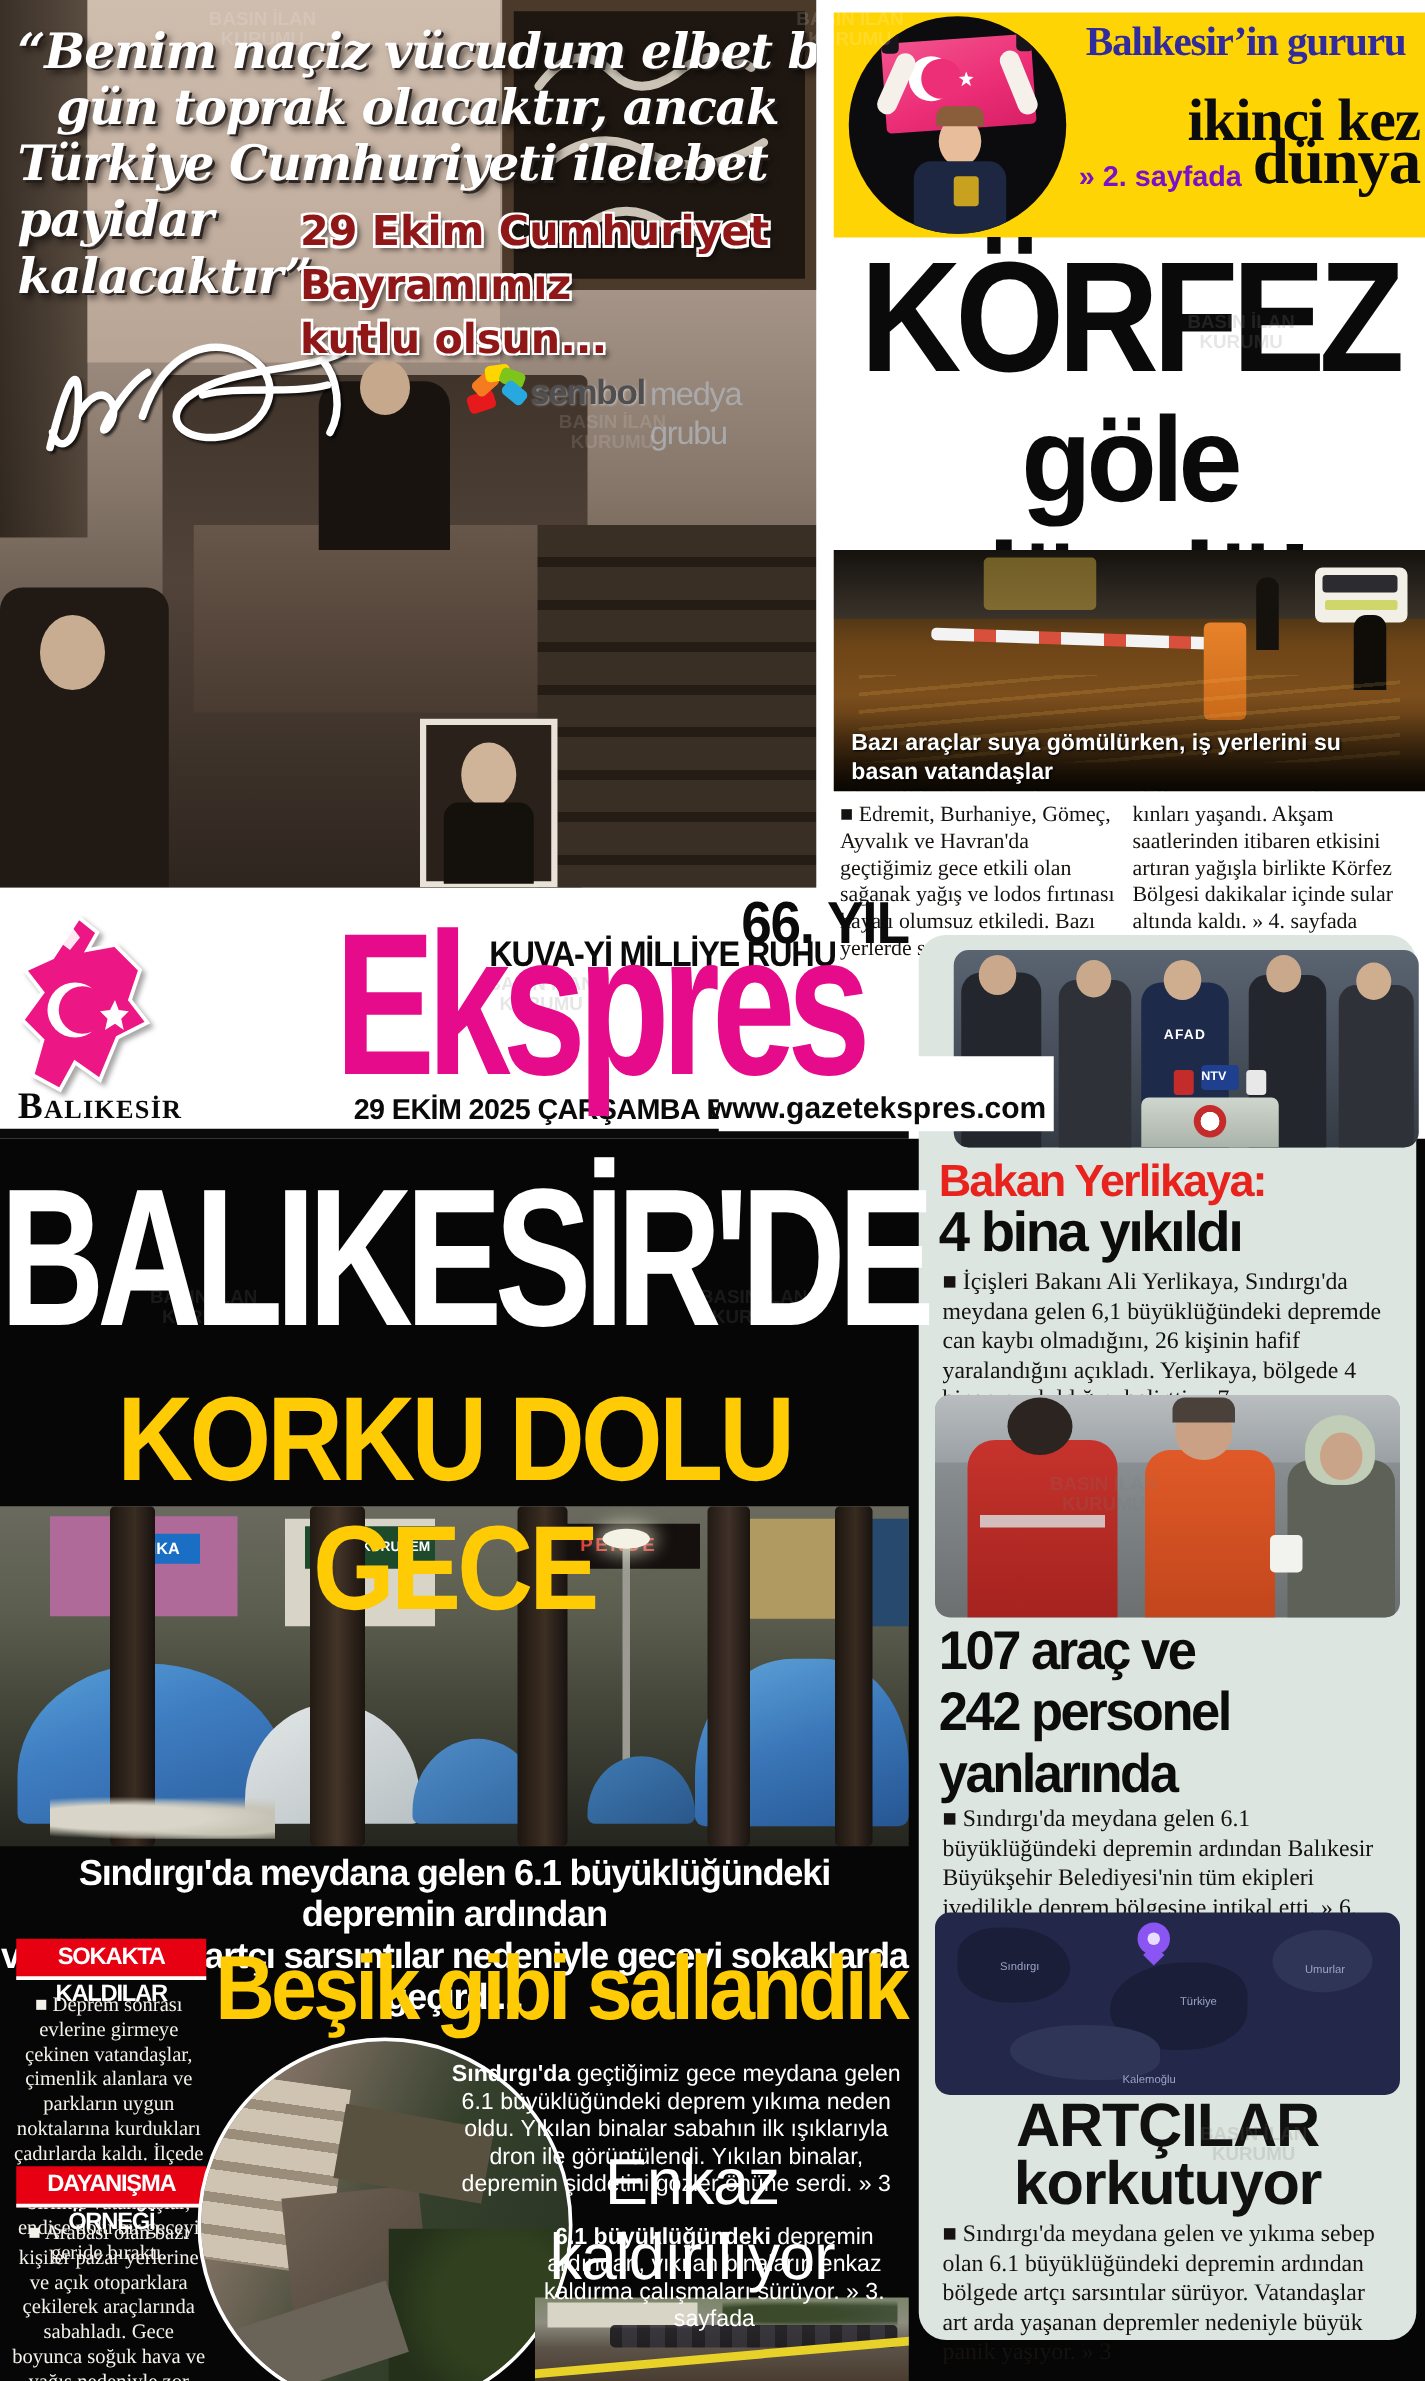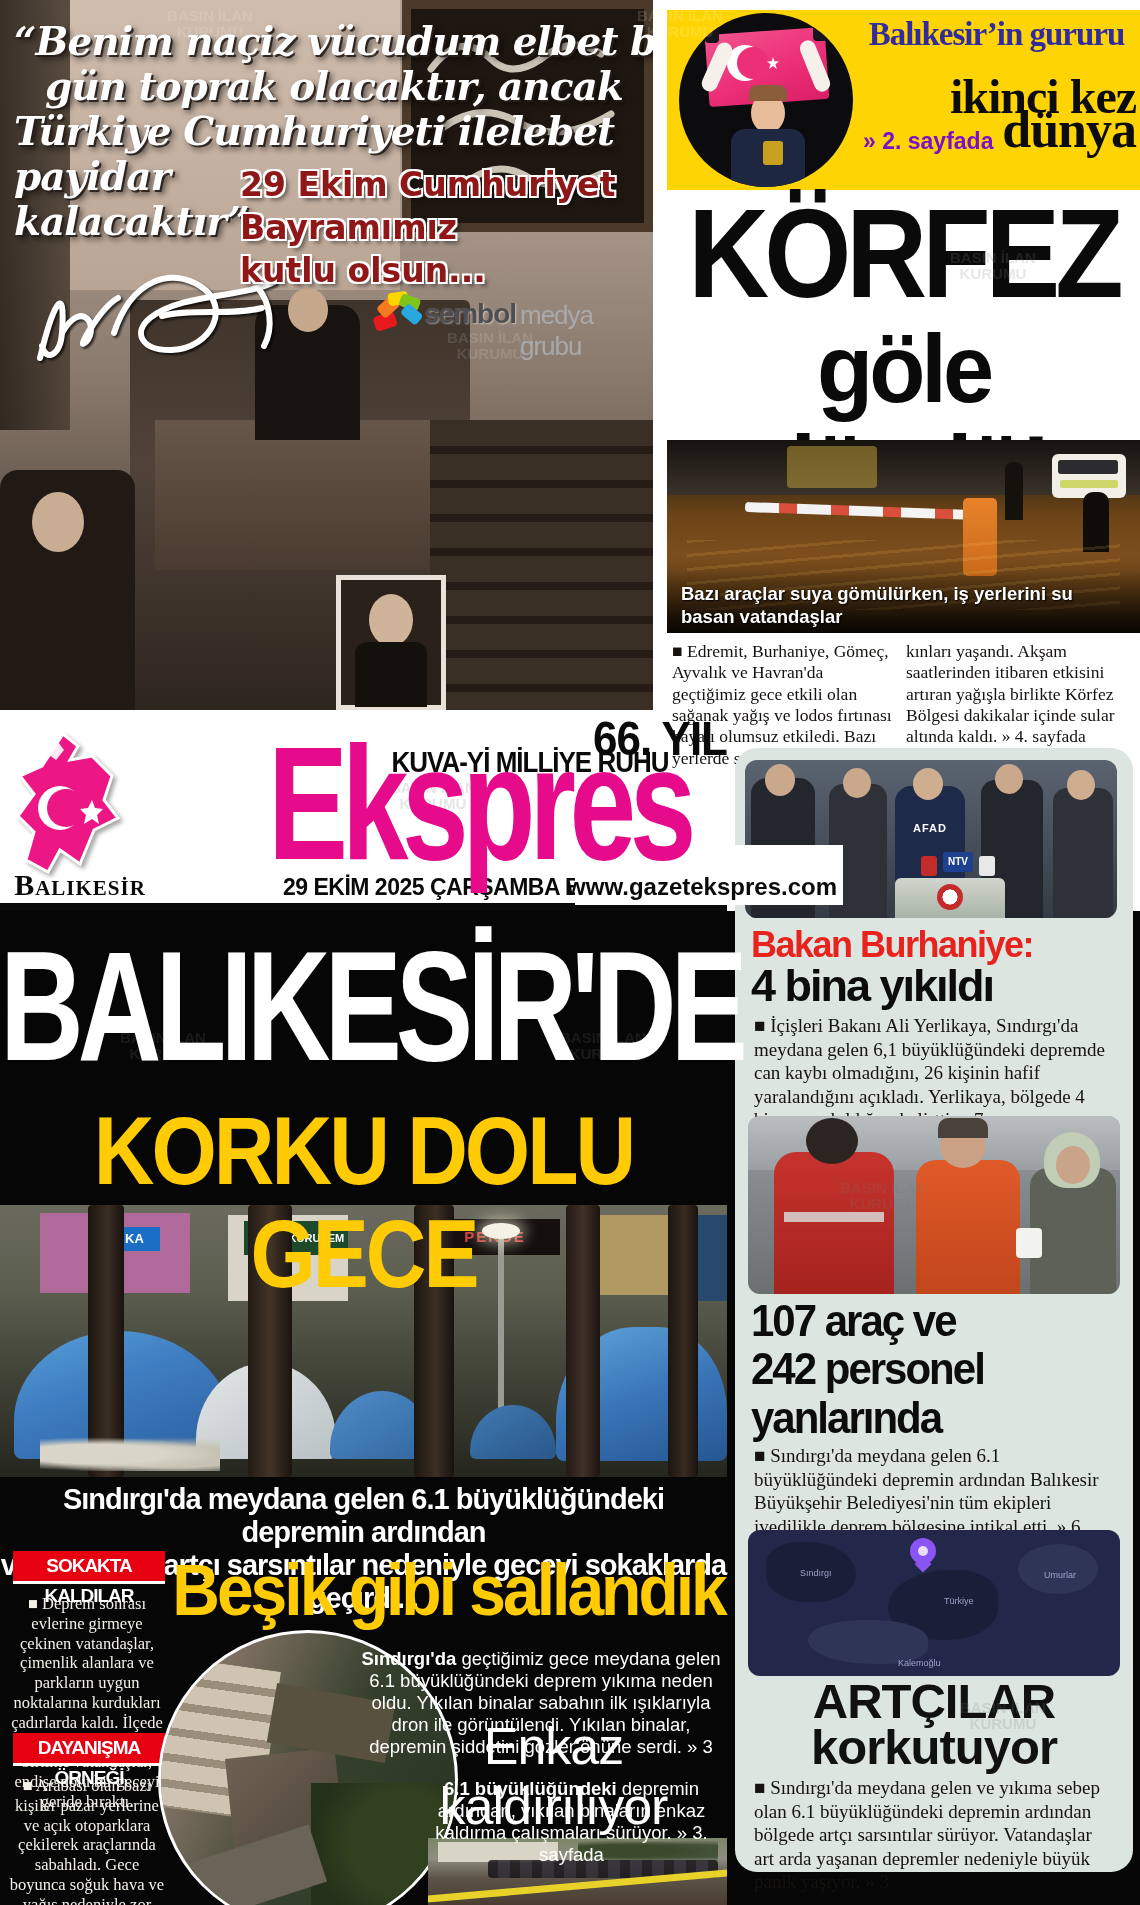--- a/index.html
+++ b/index.html
@@ -223,40 +223,40 @@
 
   <div class="abs photo" style="left:428px;top:1838px;width:299px;height:67px;background:linear-gradient(180deg,#7b8669 0%,#8d8d80 30%,#5c5348 60%,#4a3c30 100%);z-index:3;">
     <div class="abs" style="left:10px;top:4px;width:120px;height:20px;background:#d8d4c6;"></div>
     <div class="abs" style="left:150px;top:2px;width:140px;height:22px;background:radial-gradient(ellipse at 30% 50%,#3c4a2c 0 40%,rgba(0,0,0,0) 70%),radial-gradient(ellipse at 80% 50%,#44523a 0 40%,rgba(0,0,0,0) 70%);"></div>
     <div class="abs" style="left:60px;top:22px;width:230px;height:18px;background:repeating-linear-gradient(90deg,#17151a 0 10px,#2c2a33 10px 22px);border-radius:4px;opacity:.85;"></div>
     <div class="abs" style="left:-10px;top:44px;width:330px;height:7px;background:#e8d22a;transform:rotate(-5deg);"></div>
   </div>
 
   <div class="abs" style="left:735px;top:748px;width:398px;height:1124px;background:#dce5e0;border-radius:22px;">
 
-    <div class="abs photo" style="left:10px;top:12px;width:372px;height:158px;border-radius:12px;
+    <div class="abs photo" style="left:28px;top:12px;width:372px;height:158px;border-radius:12px;
                 background:linear-gradient(180deg,#5a6470 0%,#49525e 45%,#353b44 100%);">
       <div class="abs" style="left:6px;top:18px;width:64px;height:140px;background:#23262c;border-radius:16px 16px 0 0;"></div>
       <div class="abs" style="left:20px;top:4px;width:30px;height:32px;background:#c9a88c;border-radius:50%;"></div>
       <div class="abs" style="left:84px;top:24px;width:58px;height:134px;background:#2e3138;border-radius:14px 14px 0 0;"></div>
       <div class="abs" style="left:98px;top:8px;width:28px;height:30px;background:#c9a88c;border-radius:50%;"></div>
       <div class="abs" style="left:150px;top:26px;width:70px;height:132px;background:#1d2a4a;border-radius:16px 16px 0 0;"></div>
       <div class="abs" style="left:168px;top:8px;width:30px;height:32px;background:#cfae90;border-radius:50%;"></div>
       <div class="abs" style="left:162px;top:62px;width:46px;text-align:center;color:#fff;font-size:11px;font-weight:800;letter-spacing:1px;">AFAD</div>
       <div class="abs" style="left:236px;top:20px;width:62px;height:138px;background:#23262c;border-radius:14px 14px 0 0;"></div>
       <div class="abs" style="left:250px;top:4px;width:28px;height:30px;background:#c9a88c;border-radius:50%;"></div>
       <div class="abs" style="left:308px;top:28px;width:60px;height:130px;background:#2e3138;border-radius:14px 14px 0 0;"></div>
       <div class="abs" style="left:322px;top:10px;width:28px;height:30px;background:#cfae90;border-radius:50%;"></div>
       <div class="abs" style="left:150px;top:118px;width:110px;height:40px;background:linear-gradient(180deg,#cfd6cd,#aab3a9);border-radius:6px 6px 0 0;"></div>
       <div class="abs" style="left:192px;top:124px;width:26px;height:26px;border-radius:50%;background:radial-gradient(circle,#fff 0 40%,#c42b2b 42% 100%);"></div>
       <div class="abs" style="left:176px;top:96px;width:16px;height:20px;background:#c42b2b;border-radius:3px;"></div>
-      <div class="abs" style="left:198px;top:92px;width:30px;height:20px;background:#1f3f8f;border-radius:3px;color:#fff;font-size:10px;font-weight:800;text-align:center;line-height:20px;">NTV</div>
+      <div class="abs" style="left:198px;top:92px;width:30px;height:20px;background:#1f3f8f;border-radius:3px;color:#fff;font-size:10px;font-weight:800;text-align:left;line-height:20px;">NTV</div>
       <div class="abs" style="left:234px;top:96px;width:16px;height:20px;background:#e8e8e8;border-radius:3px;"></div>
     </div>
-    <div class="abs" style="left:16px;top:176px;font-size:36px;font-weight:600;color:#e8231e;letter-spacing:-1.5px;">Bakan Burhaniye:</div>
+    <div class="abs" style="left:16px;top:176px;font-size:36px;font-weight:600;color:#e8231e;letter-spacing:-1.5px;">Bakan Yerlikaya:</div>
     <div class="abs" style="left:16px;top:212px;font-size:45px;font-weight:800;color:#0c0c0c;letter-spacing:-2px;">4 bina yıkıldı</div>
     <div class="abs sb-serif" style="left:19px;top:266px;width:360px;height:120px;">■ İçişleri Bakanı Ali Yerlikaya, Sındırgı'da meydana gelen 6,1 büyüklüğündeki depremde can kaybı olmadığını, 26 kişinin hafif yaralandığını açıkladı. Yerlikaya, bölgede 4 binanın yıkıldığını belirtti. » 7</div>
 
     <div class="abs photo" style="left:13px;top:368px;width:372px;height:178px;border-radius:12px;
                 background:linear-gradient(180deg,#9aa0a4 0%,#84898c 40%,#6b6f70 100%);">
       <div class="abs" style="left:0;top:0;width:372px;height:54px;background:linear-gradient(180deg,#b9bdc0,#9aa0a4);"></div>
       <div class="abs" style="left:26px;top:36px;width:120px;height:142px;background:linear-gradient(180deg,#c6332c,#a5231f);border-radius:22px 22px 0 0;"></div>
       <div class="abs" style="left:36px;top:96px;width:100px;height:10px;background:#d8d8d8;opacity:.85;"></div>
       <div class="abs" style="left:58px;top:2px;width:52px;height:46px;background:#2c2420;border-radius:50%;"></div>
       <div class="abs" style="left:168px;top:44px;width:104px;height:134px;background:linear-gradient(180deg,#e05a28,#c2461c);border-radius:20px 20px 0 0;"></div>

